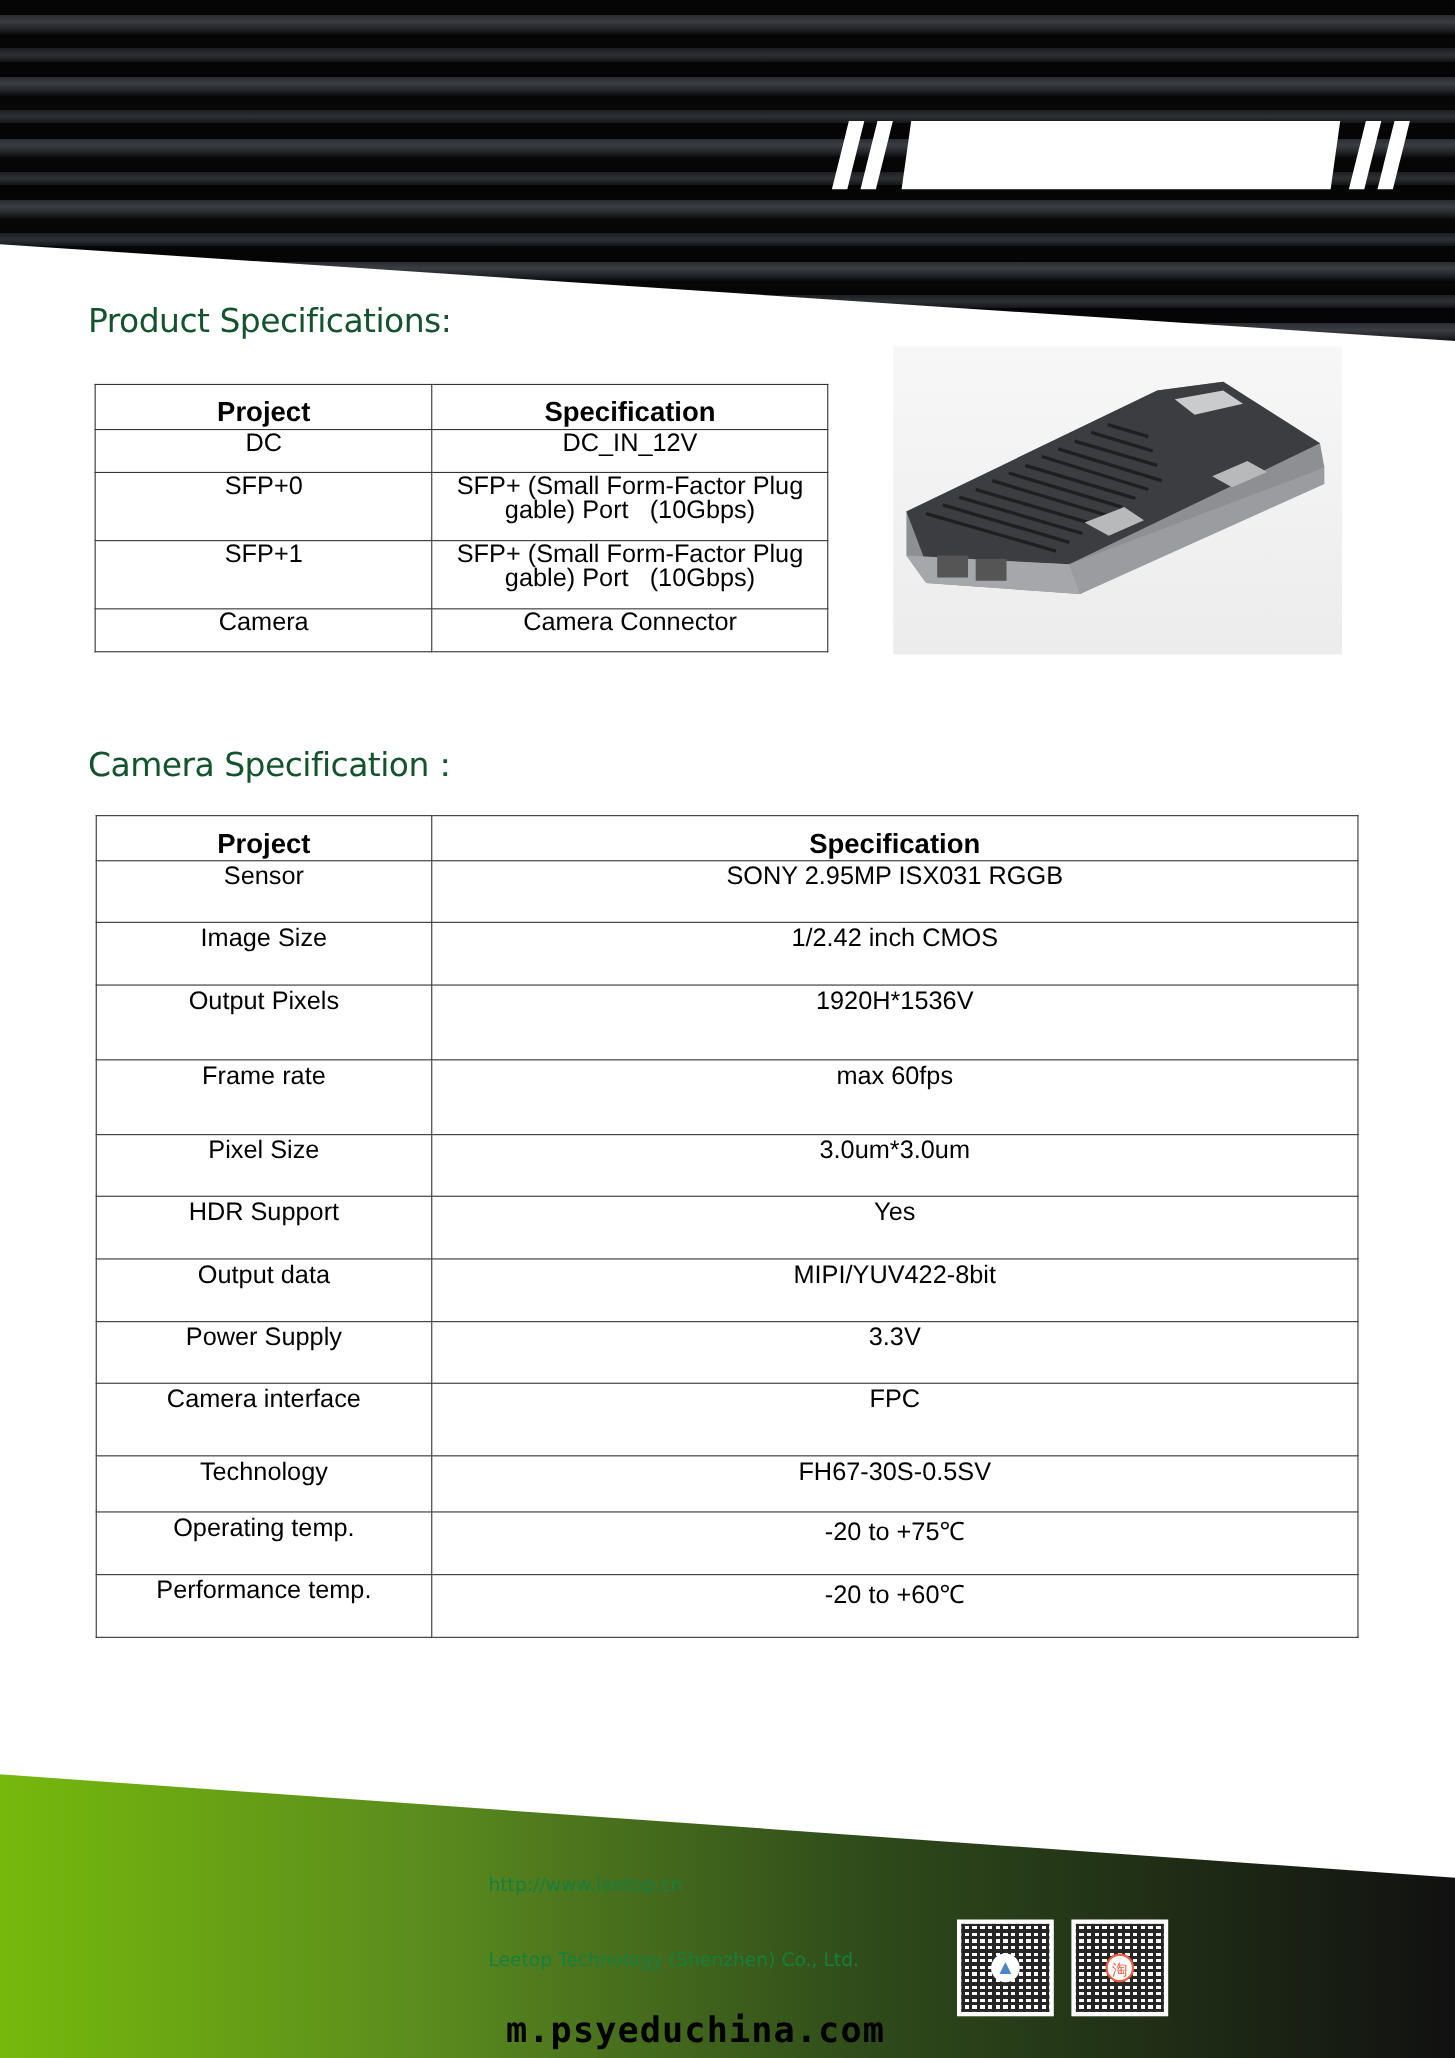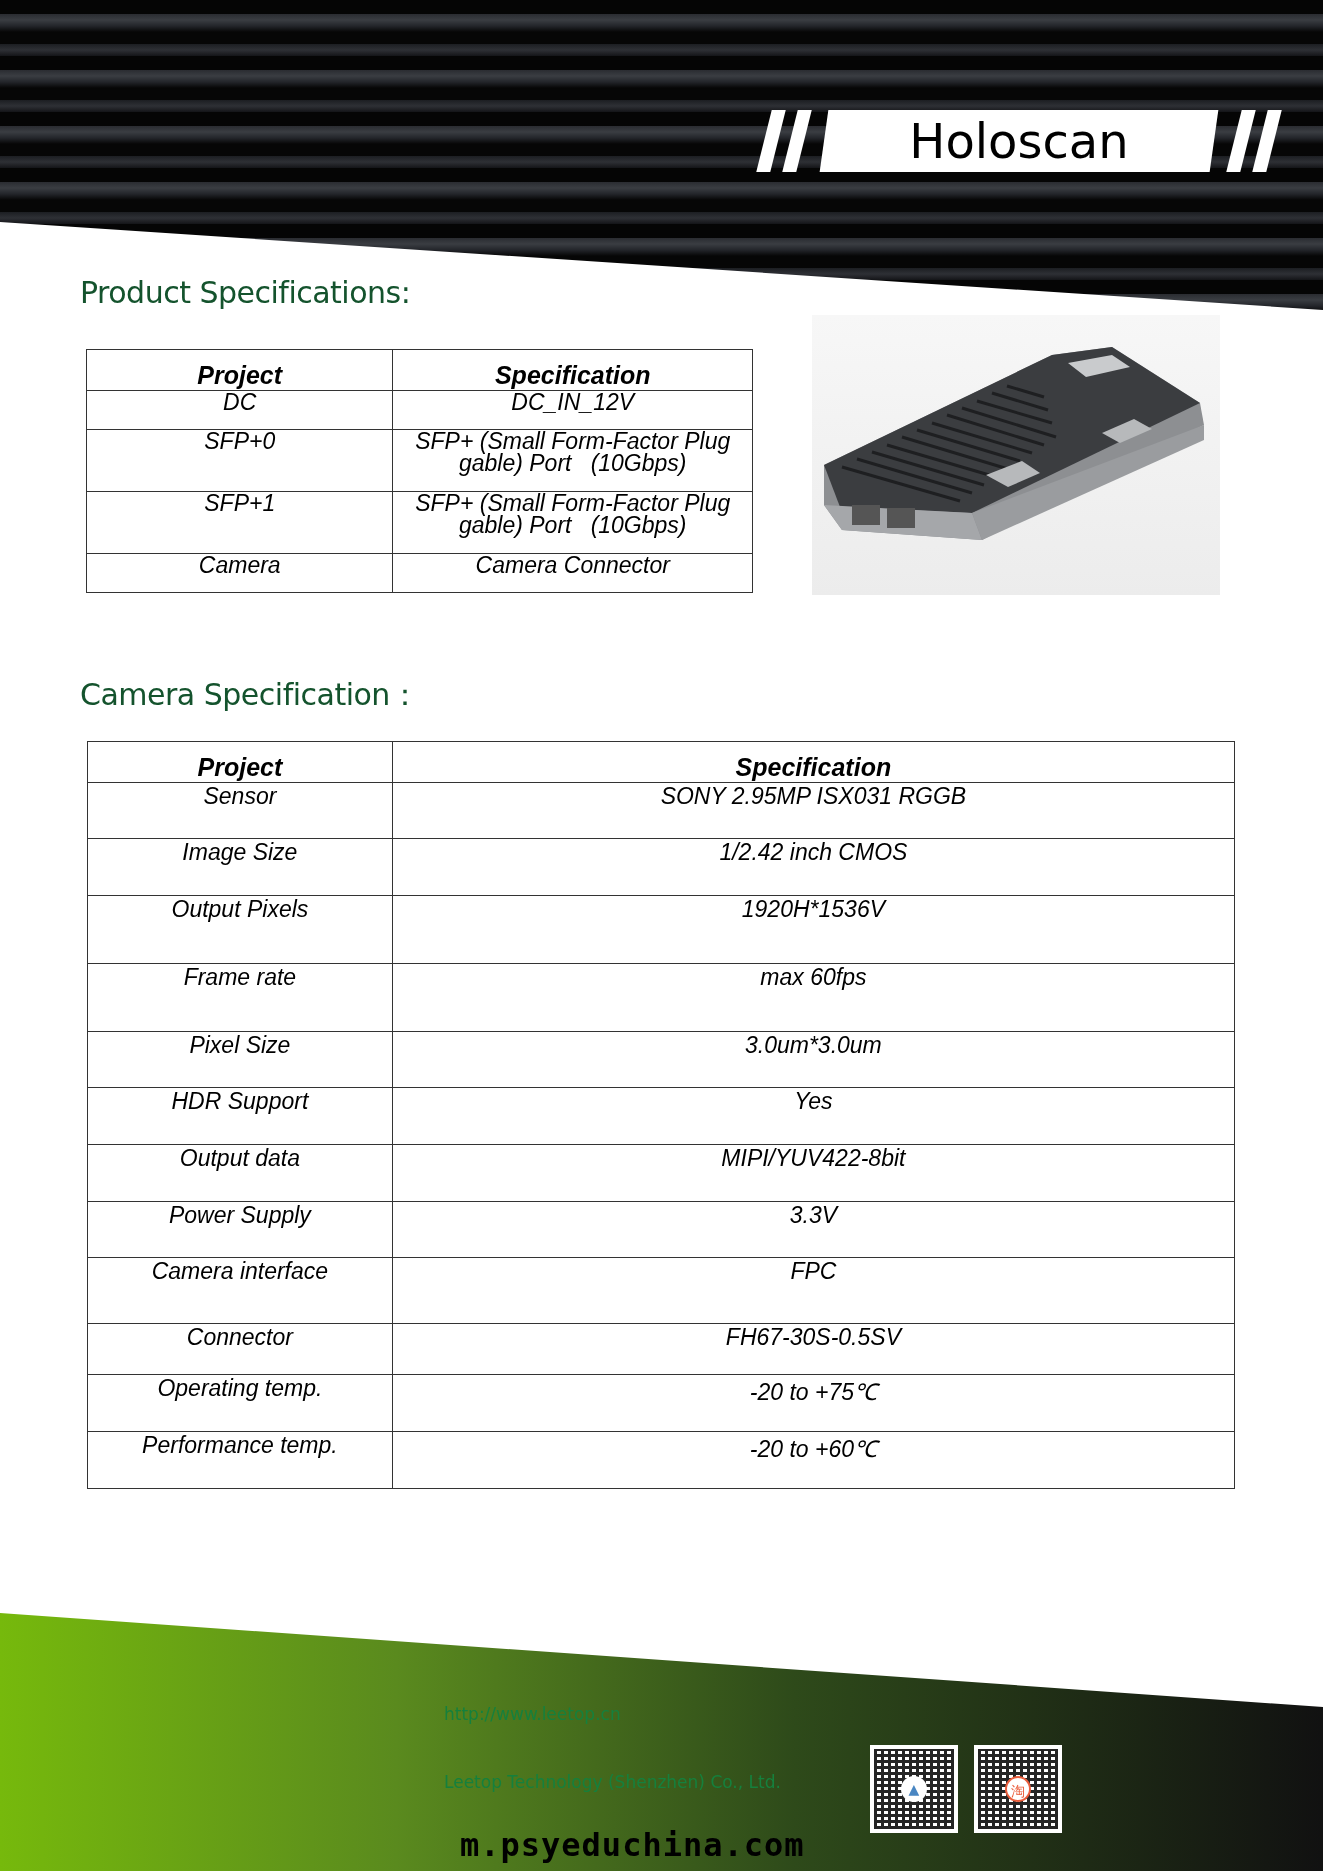--- a/index.html
+++ b/index.html
@@ -30,21 +30,21 @@
     transform: skewX(-8deg);
   }
   .title-text {
     position: absolute; left: 64px; top: 0; width: 390px; height: 62px; line-height: 62px;
     text-align: center; font-family: "DejaVu Sans", sans-serif; font-size: 48px; color: #000;
   }
   .section-title {
     position: absolute; left: 80px; font-family: "DejaVu Sans", sans-serif;
     font-size: 30px; color: #14532d; letter-spacing: -0.5px;
   }
-  table.spec { position: absolute; border-collapse: collapse; font-style: italic; }
+  table.spec { position: absolute; border-collapse: collapse; }
   table.spec td, table.spec th {
     border: 1.5px solid #333; text-align: center; vertical-align: top;
     font-family: "Liberation Sans", sans-serif; font-size: 23px; padding: 0; color: #000;
   }
   table.spec th { font-weight: bold; font-size: 25px; vertical-align: bottom; }
   .t1 td { line-height: 22px; padding-top: 6px; }
   .t2 td { padding-top: 12px; }
   .product-image {
     position: absolute; left: 812px; top: 315px; width: 408px; height: 280px;
     background: linear-gradient(180deg, #f7f7f7, #ececec);
@@ -81,21 +81,20 @@
   }
 </style>
 </head>
 <body>
 
 <div class="header-bg"></div>
 <div class="title-banner">
   <div class="stripe" style="left:4px"></div>
   <div class="stripe" style="left:30px"></div>
   <div class="title-box"></div>
-  <div class="title-text">Holoscan</div>
   <div class="stripe" style="left:474px"></div>
   <div class="stripe" style="left:500px"></div>
 </div>
 
 <div class="section-title" style="top:275px">Product Specifications:</div>
 
 <table class="spec t1" style="left:86px; top:349px; width:667px;">
   <colgroup>
       <col style="width:307px">
       <col style="width:360px">
@@ -200,21 +199,21 @@
   </tr>
   <tr style="height:56px">
     <td>Power Supply</td>
     <td>3.3V</td>
   </tr>
   <tr style="height:66px">
     <td>Camera interface</td>
     <td>FPC</td>
   </tr>
   <tr style="height:51px">
-    <td>Connector</td>
+    <td>Technology</td>
     <td>FH67-30S-0.5SV</td>
   </tr>
   <tr style="height:57px">
     <td>Operating temp.</td>
     <td>-20 to +75℃</td>
   </tr>
   <tr style="height:57px">
     <td>Performance temp.</td>
     <td>-20 to +60℃</td>
   </tr>

